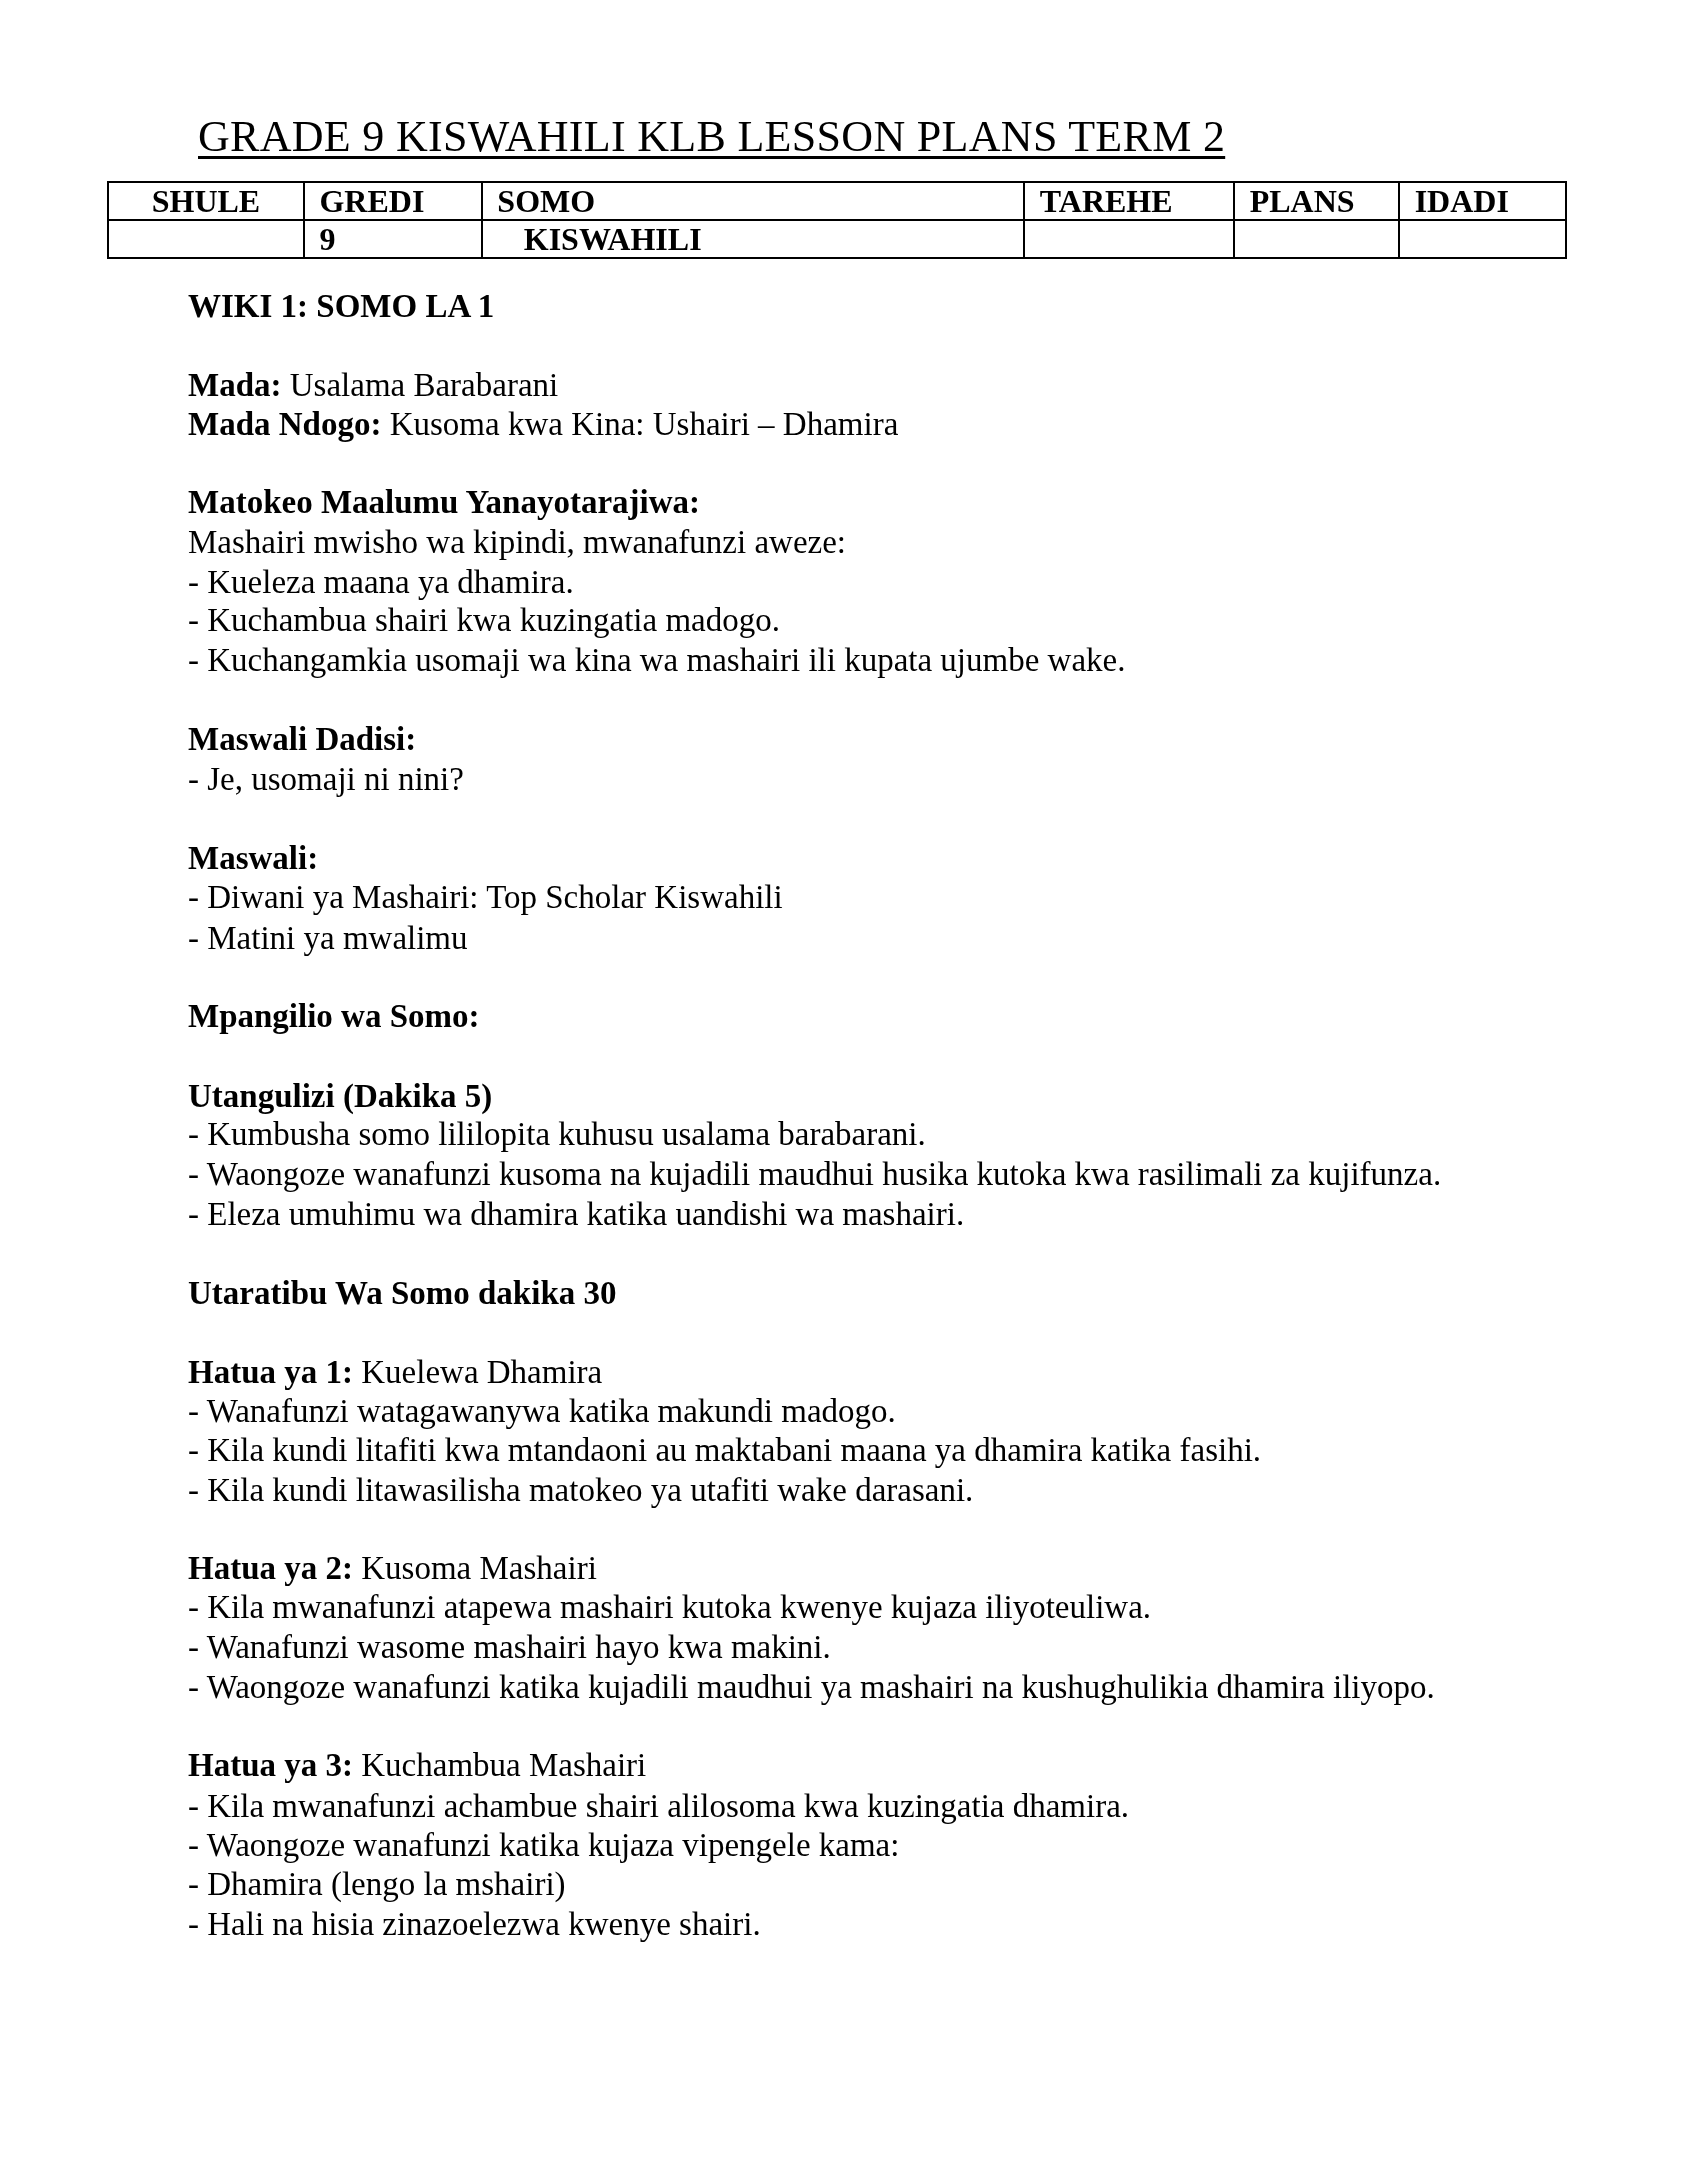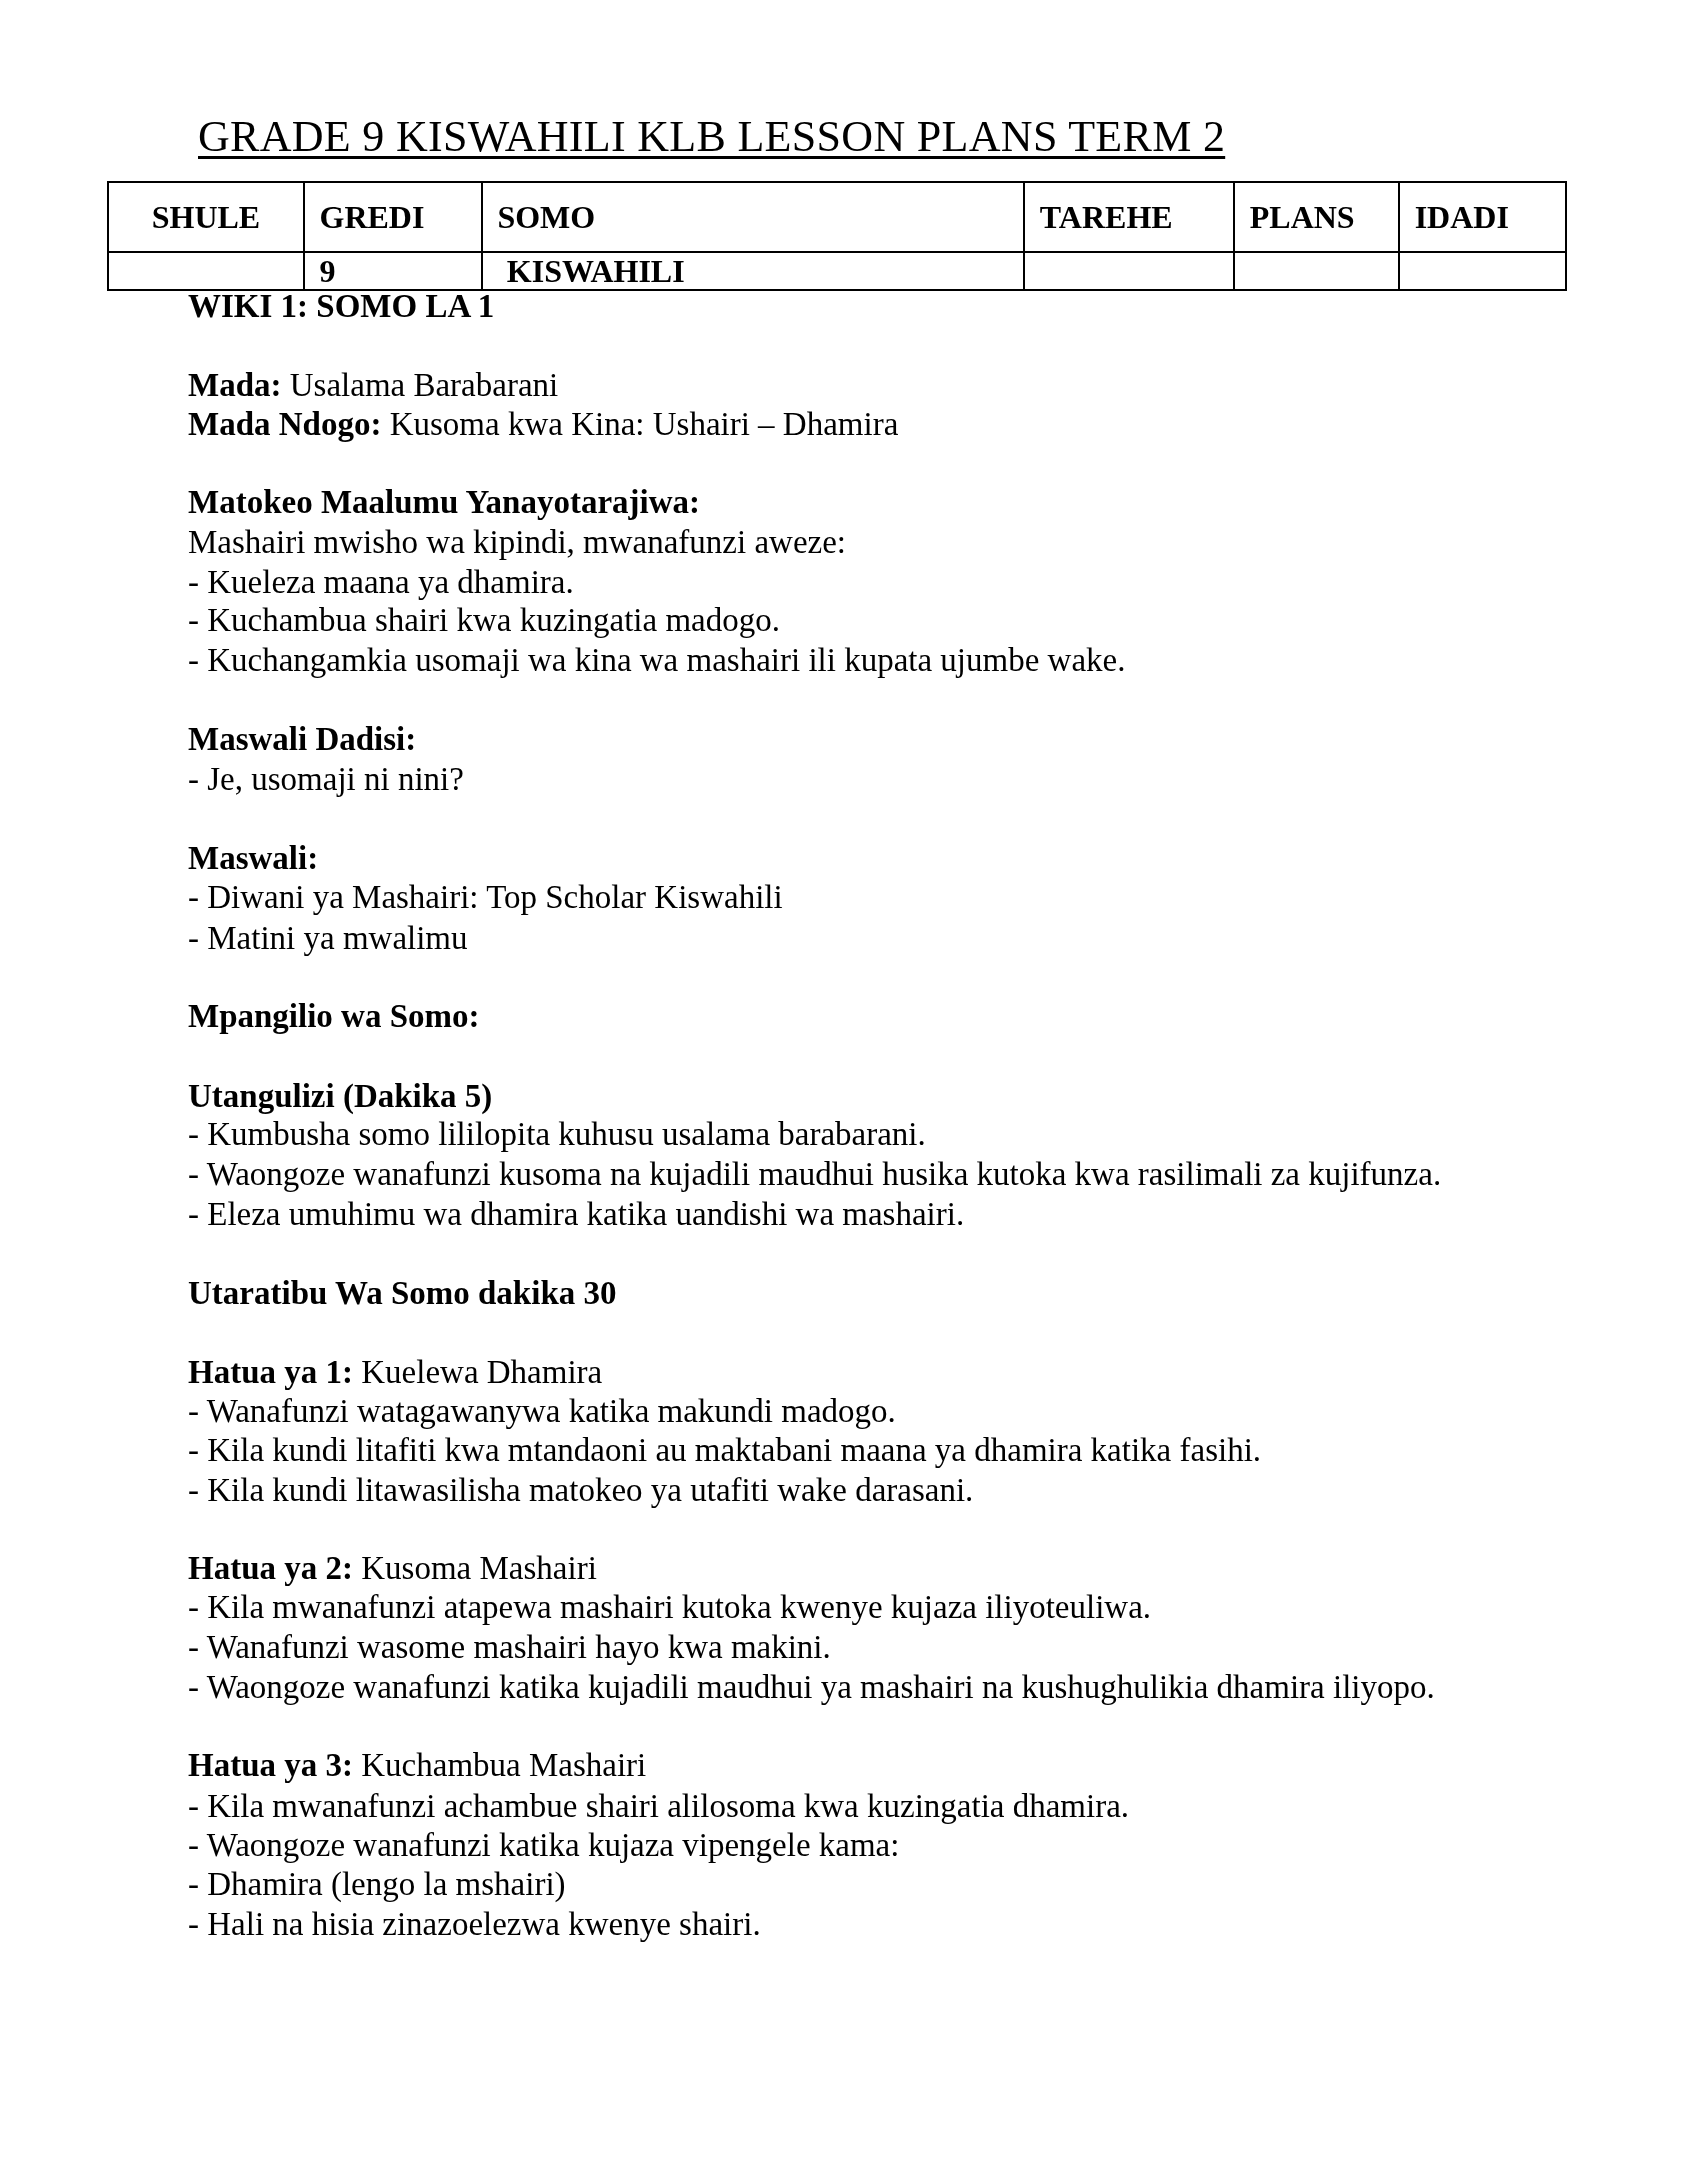--- a/index.html
+++ b/index.html
@@ -6,21 +6,21 @@
   body { width:1687px; height:2183px; position:relative; overflow:hidden;
          font-family:"Liberation Serif", serif; color:#000; }
   .title { position:absolute; left:198px; top:111px; font-size:44px; font-weight:normal;
            text-decoration:underline; text-decoration-thickness:3.3px; text-underline-offset:5.3px;
            white-space:nowrap; letter-spacing:0.3px; }
   table.hdr { position:absolute; left:107px; top:181px; width:1460px; border-collapse:collapse;
               font-size:32px; }
   table.hdr td { border:2.6px solid #000; height:36px; padding:0 0 0 14.6px; vertical-align:middle;
                  line-height:36px; white-space:nowrap; }
   table.hdr tr.head td { font-weight:bold; }
-  table.hdr td.center { text-align:center; padding:16px; }
+  table.hdr td.center { text-align:center; padding:0; }
   .line { position:absolute; left:188px; font-size:33px; line-height:40px; white-space:nowrap; }
   .b { font-weight:bold; }
 </style>
 </head>
 <body>
 
 <div>
 
   <div class="title">GRADE 9 KISWAHILI KLB LESSON PLANS TERM 2</div>
 
@@ -38,21 +38,21 @@
       <td class="center">SHULE</td>
       <td>GREDI</td>
       <td>SOMO</td>
       <td>TAREHE</td>
       <td>PLANS</td>
       <td>IDADI</td>
     </tr>
     <tr class="head">
       <td></td>
       <td>9</td>
-      <td style="padding-left:24px">KISWAHILI</td>
+      <td style="padding-left:41px">KISWAHILI</td>
       <td></td>
       <td></td>
       <td></td>
     </tr>
   </tbody>
     </table>
 
   <div class="line b" style="top:286px">WIKI 1: SOMO LA 1</div>
 
   <div class="line" style="top:365px">

